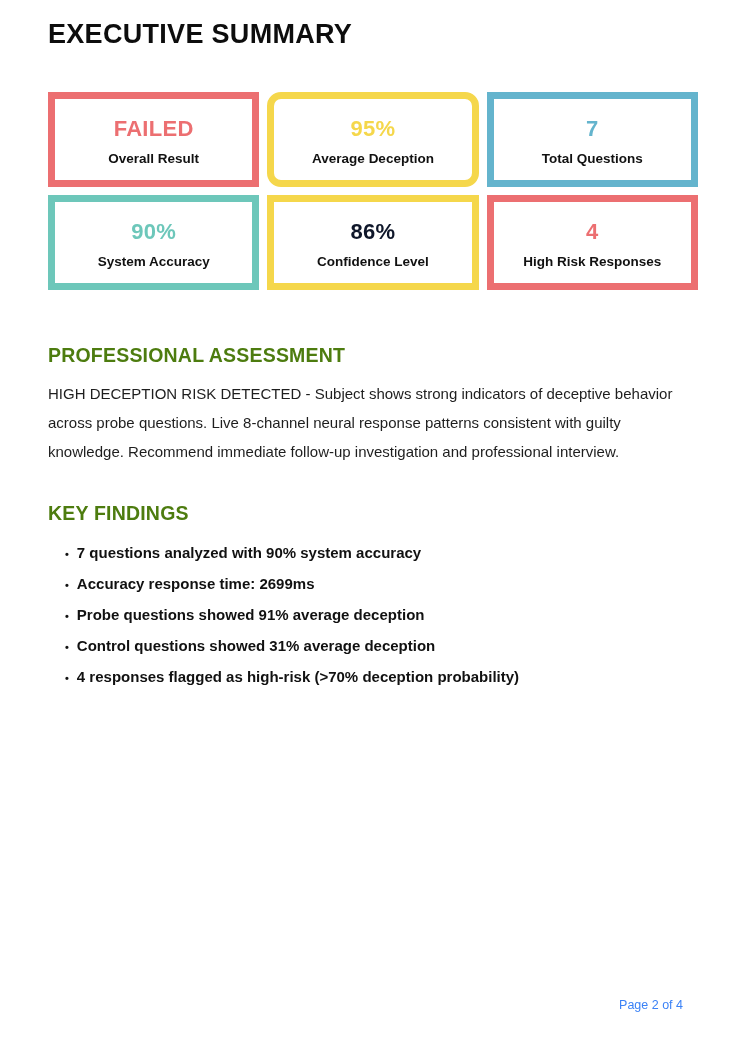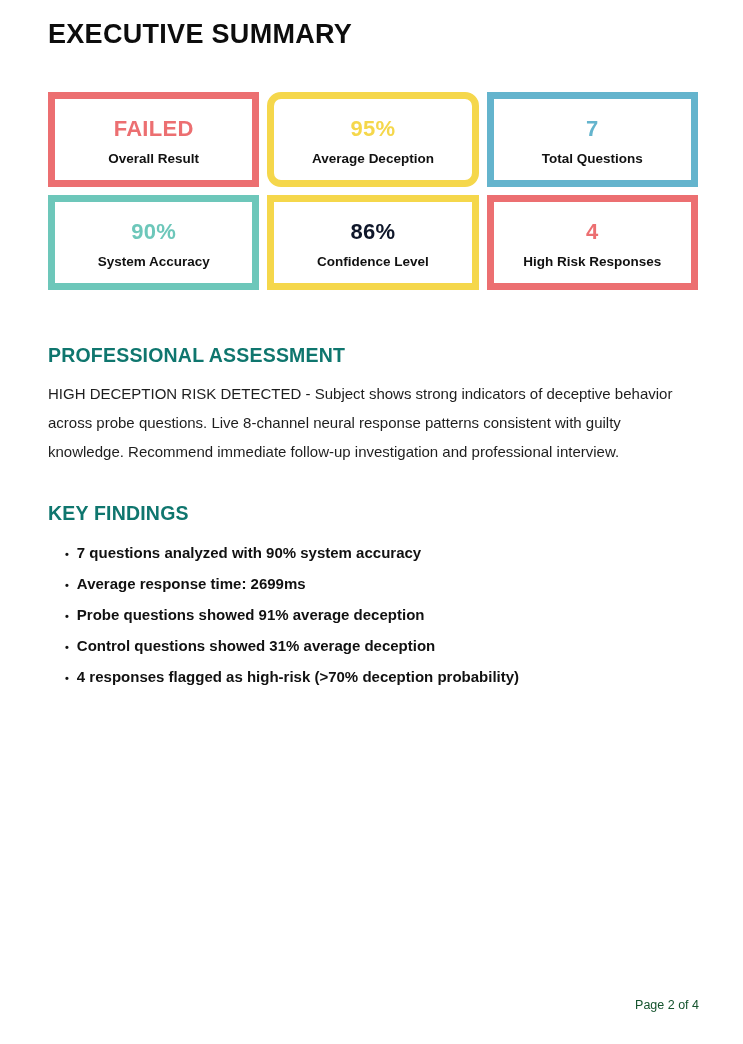--- a/index.html
+++ b/index.html
@@ -49,21 +49,21 @@
   }
   .card-label {
     font-size: 13.5px;
     font-weight: bold;
     color: #111111;
   }
 
   .section-heading {
     font-size: 19.5px;
     font-weight: bold;
-    color: #0f766e;
+    color: #4d7c0f;
     letter-spacing: 0.2px;
   }
   .assessment-heading { margin-top: 54px; }
   .assessment-body {
     margin-top: 12px;
     width: 650px;
     font-size: 15px;
     line-height: 29px;
     color: #1e1e1e;
   }
@@ -85,23 +85,23 @@
   .bullet {
     font-size: 11px;
     margin-right: 8px;
     flex: 0 0 auto;
     font-weight: bold;
   }
 
   .page-footer {
     position: absolute;
     top: 998px;
-    right: 44px;
+    right: 60px;
     font-size: 12.5px;
-    color: #14532d;
+    color: #3b82f6;
   }
 </style>
 </head>
 <body>
 
 <div class="content">
 
   <h1 class="page-title">EXECUTIVE SUMMARY</h1>
 
   <div class="cards-grid">
@@ -142,21 +142,21 @@
   <p class="assessment-body">HIGH DECEPTION RISK DETECTED - Subject shows strong indicators of deceptive behavior across probe questions. Live 8-channel neural response patterns consistent with guilty knowledge. Recommend immediate follow-up investigation and professional interview.</p>
 
   <h2 class="section-heading findings-heading">KEY FINDINGS</h2>
   <ul class="findings-list">
     <li class="finding">
       <span class="bullet">•</span>
       <span>7 questions analyzed with 90% system accuracy</span>
     </li>
     <li class="finding">
       <span class="bullet">•</span>
-      <span>Average response time: 2699ms</span>
+      <span>Accuracy response time: 2699ms</span>
     </li>
     <li class="finding">
       <span class="bullet">•</span>
       <span>Probe questions showed 91% average deception</span>
     </li>
     <li class="finding">
       <span class="bullet">•</span>
       <span>Control questions showed 31% average deception</span>
     </li>
     <li class="finding">

